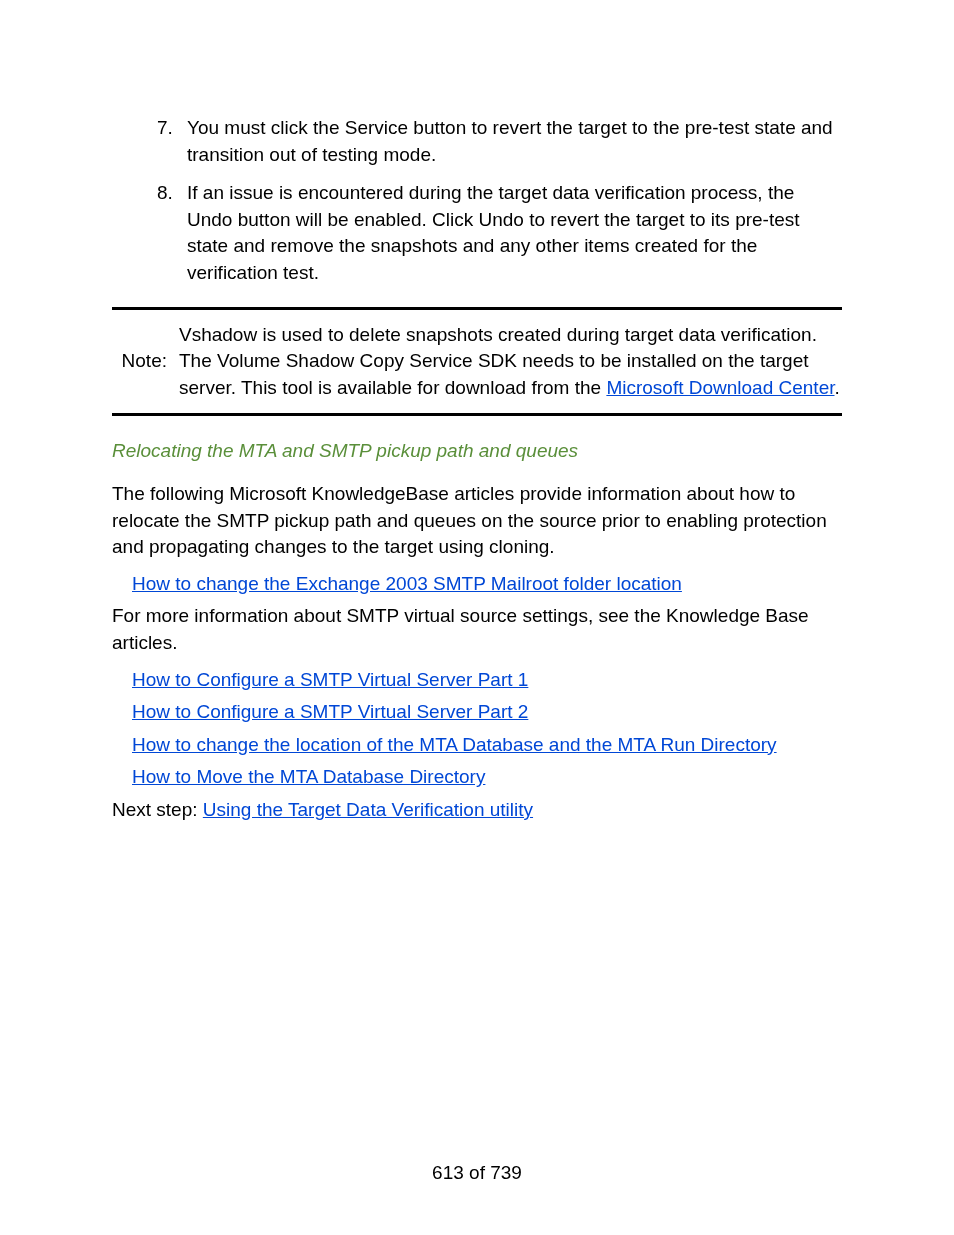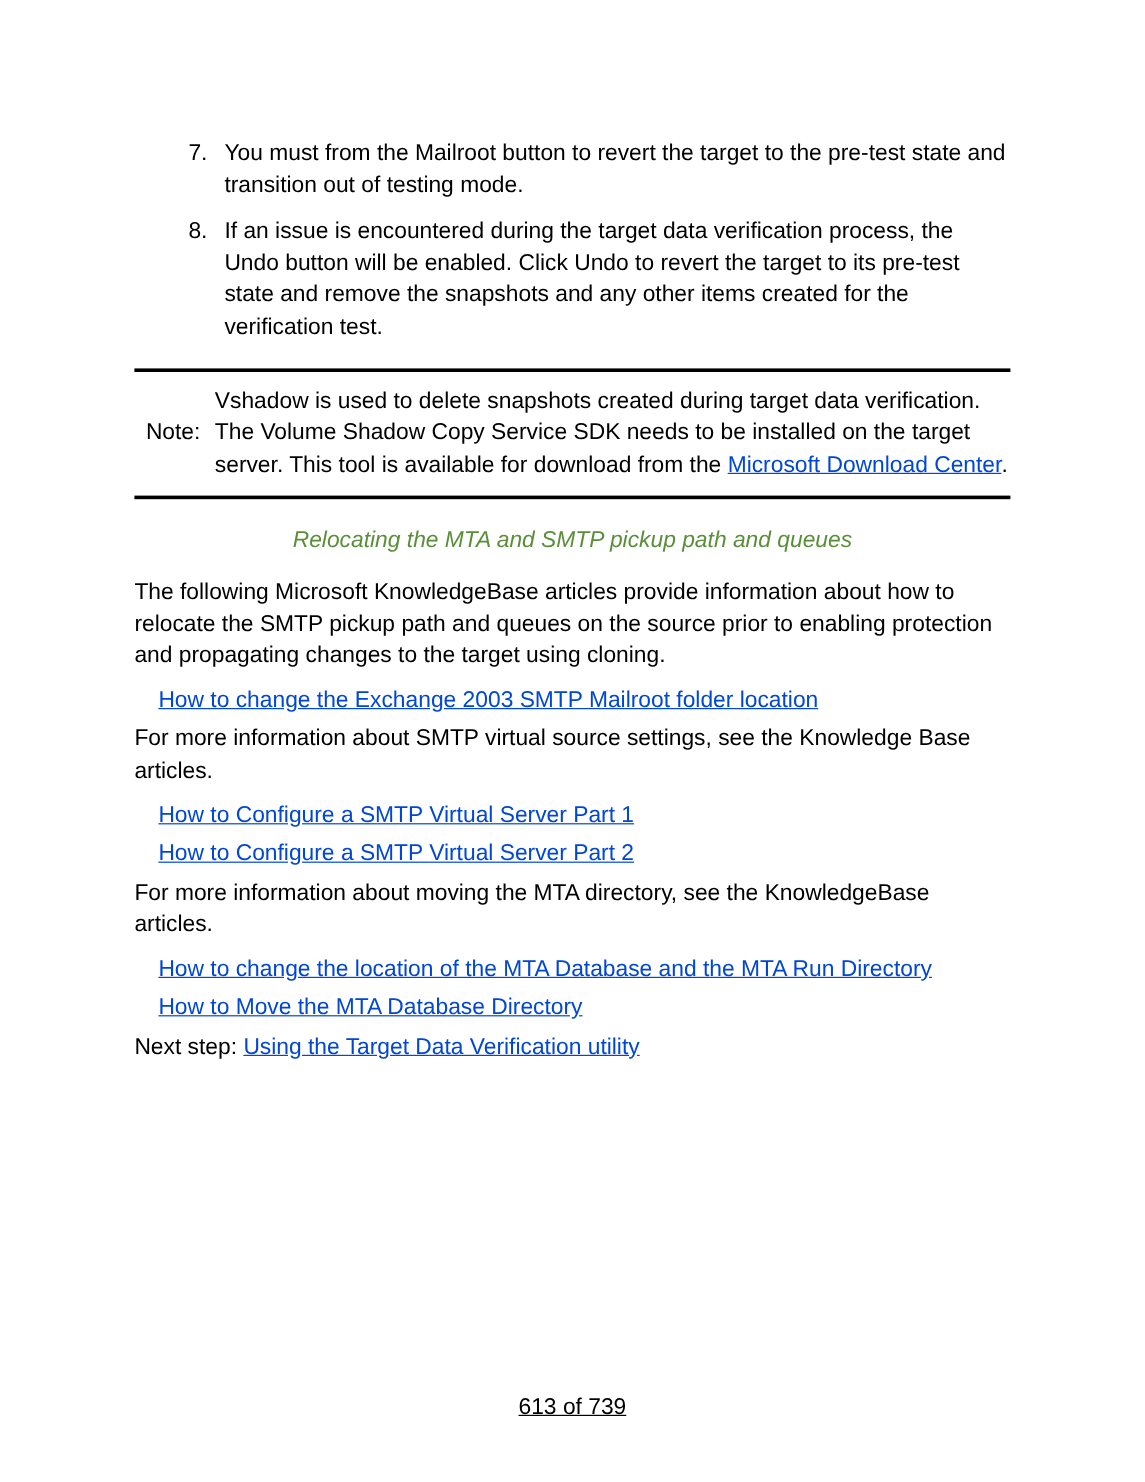--- a/index.html
+++ b/index.html
@@ -48,53 +48,51 @@
     text-align: right;
   }
   .note-text {
     flex: 1;
   }
   .subheading {
     font-style: italic;
     color: #5a8f3a;
     margin: 0 0 16px 0;
     font-size: 19px;
-    text-align: center;
   }
   p.body {
     margin: 0 0 10px 0;
   }
   .indent {
     margin-left: 20px;
     margin-bottom: 6px;
   }
   a.link {
     color: #0047d6;
     text-decoration: underline;
     text-align: center;
   }
   .footer {
     position: absolute;
     bottom: 48px;
     left: 0;
     right: 0;
     text-align: center;
     font-size: 19px;
-    text-decoration: underline;
   }
 </style>
 </head>
 <body>
 
 <div class="page">
 
   <ol class="steps">
     <li>
       <span class="num">7.</span>
-      <span><span>You </span><span class="bold">must</span><span> from the </span><span class="bold">Mailroot</span><span> button to revert the target to the pre-test state and transition out of testing mode.</span></span>
+      <span><span>You </span><span class="bold">must</span><span> click the </span><span class="bold">Service</span><span> button to revert the target to the pre-test state and transition out of testing mode.</span></span>
     </li>
     <li>
       <span class="num">8.</span>
       <span><span>If an issue is encountered during the target data verification process, the </span><span class="bold">Undo</span><span> button will be enabled. Click </span><span class="bold">Undo</span><span> to revert the target to its pre-test state and remove the snapshots and any other items created for the verification test.</span></span>
     </li>
   </ol>
 
   <div class="note-box">
     <div class="note-label">Note:</div>
     <div class="note-text"><span>Vshadow is used to delete snapshots created during target data verification. The Volume Shadow Copy Service SDK needs to be installed on the target server. This tool is available for download from the </span><a class="link" href="#">Microsoft Download Center</a><span>.</span></div>
@@ -110,21 +108,20 @@
 
   <p class="body">For more information about SMTP virtual source settings, see the Knowledge Base articles.</p>
 
   <div class="indent">
     <a class="link" href="#">How to Configure a SMTP Virtual Server Part 1</a>
   </div>
   <div class="indent">
     <a class="link" href="#">How to Configure a SMTP Virtual Server Part 2</a>
   </div>
 
-  <p class="body">For more information about moving the MTA directory, see the KnowledgeBase articles.</p>
 
   <div class="indent">
     <a class="link" href="#">How to change the location of the MTA Database and the MTA Run Directory</a>
   </div>
   <div class="indent">
     <a class="link" href="#">How to Move the MTA Database Directory</a>
   </div>
 
   <p class="body"><span>Next step: </span><a class="link" href="#">Using the Target Data Verification utility</a></p>
 

